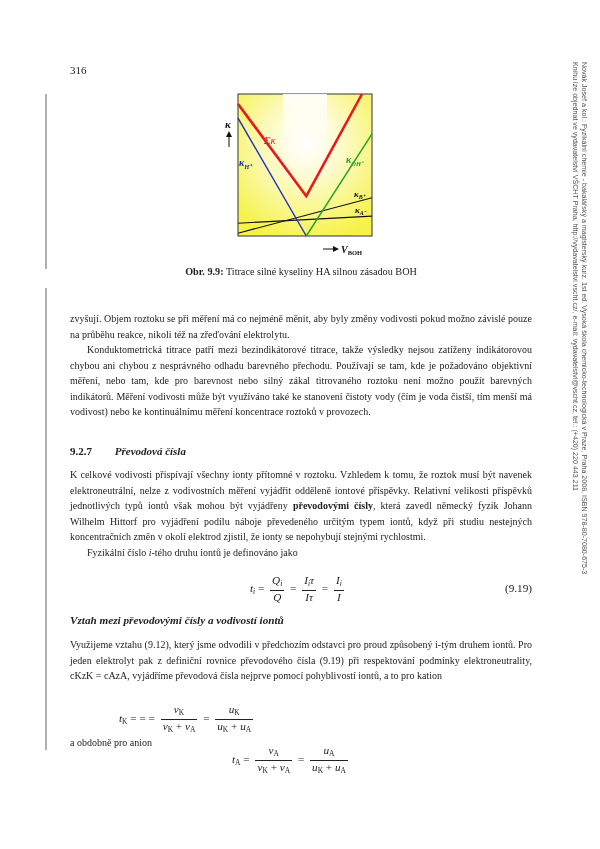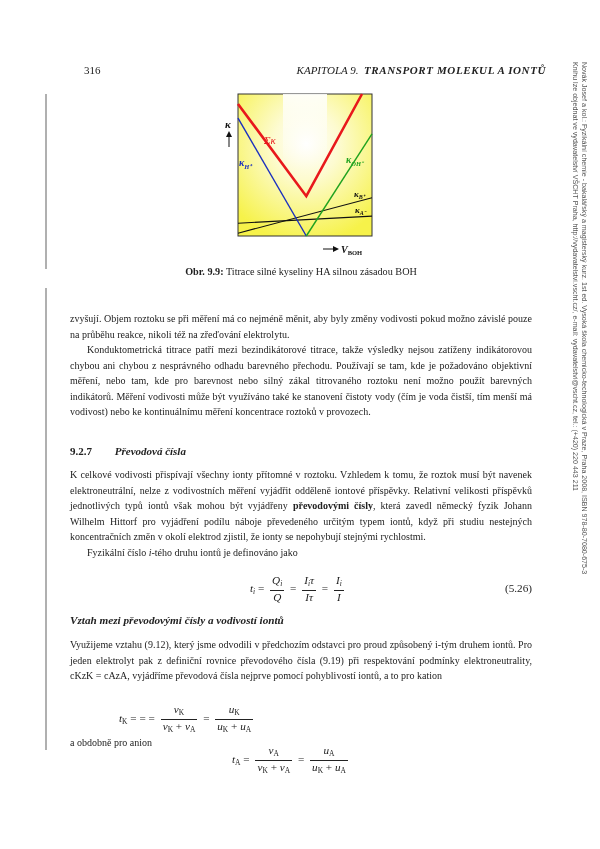--- a/index.html
+++ b/index.html
@@ -1,20 +1,20 @@
 <!DOCTYPE html>
 <html><head>
 <meta charset="utf-8">
 <style>
   html, body { margin:0; padding:0; background:#ffffff; }
   body { width:600px; height:849px; position:relative; overflow:hidden;
          font-family:"DejaVu Serif","Liberation Serif",serif; color:#222; }
   .abs { position:absolute; }
   .serif { font-family:"Liberation Serif","DejaVu Serif",serif; }
-  .running-head { left:84px; top:64px; width:462px; height:16px; font-size:11px; }
+  .running-head { left:70px; top:64px; width:462px; height:16px; font-size:11px; }
   .page-num { position:absolute; left:0; top:0; }
   .chapter { position:absolute; right:0; top:0; font-style:italic; }
   .chapter b { font-weight:bold; letter-spacing:0.6px; }
   .margin-bar { position:absolute; left:45px; width:2px; background:#b0b0b0; }
   .side-note { position:absolute; left:562px; top:62px; width:26px; height:640px; }
   .side-note .col { position:absolute; top:0; width:640px; transform-origin:0 0;
         transform:rotate(90deg); font-family:"Liberation Sans","DejaVu Sans",sans-serif;
         font-size:7.1px; color:#555; white-space:nowrap; }
   .chart-wrap { left:222px; top:92px; width:160px; height:170px; }
   .caption { left:70px; top:266px; width:462px; text-align:center; font-size:10.2px; }
@@ -35,24 +35,20 @@
   .frac .d { display:block; padding:0 2px; line-height:13px; }
   i { font-style:italic; }
   sub { font-size:7.5px; vertical-align:-2px; font-style:normal; }
   .eq-num { position:absolute; right:0; }
 </style>
 </head>
 <body>
 
 <div class="abs running-head serif">
   <span class="page-num">316</span>
-  <span class="chapter">
-    <span>KAPITOLA 9.</span>&nbsp;
-    <b>TRANSPORT MOLEKUL A IONTŮ</b>
-  </span>
 </div>
 
 <div class="margin-bar" style="top:94px;height:175px;"></div>
 <div class="margin-bar" style="top:288px;height:462px;"></div>
 
 <div class="side-note">
   <div class="col" style="left:26px;">Novák Josef a kol.: Fyzikální chemie - bakalářský a magisterský kurz. 1st ed. Vysoká škola chemicko-technologická v Praze, Praha 2008, ISBN 978-80-7080-675-3</div>
   <div class="col" style="left:17px;">Knihu lze objednat ve vydavatelství VŠCHT Praha, http://vydavatelstvi.vscht.cz/, e-mail: vydavatelstvi@vscht.cz, tel.: (+420) 220 443 211</div>
 </div>
 
@@ -120,21 +116,21 @@
   <p class="indent"><span>Fyzikální číslo </span><i>i</i><span>-tého druhu iontů je definováno jako</span></p>
 </div>
 
 <div class="eq" style="left:70px;top:566px;width:462px;height:32px;margin-top:8px;">
   <div style="position:absolute;left:180px;top:0;">
     <i>t</i><sub><i>i</i></sub> =
     <span class="frac"><span class="n"><i>Q</i><sub><i>i</i></sub></span><span class="d"><i>Q</i></span></span> =
     <span class="frac"><span class="n"><i>I</i><sub><i>i</i></sub><i>τ</i></span><span class="d"><i>Iτ</i></span></span> =
     <span class="frac"><span class="n"><i>I</i><sub><i>i</i></sub></span><span class="d"><i>I</i></span></span>
   </div>
-  <span class="eq-num" style="top:8px;">(5.26)</span>
+  <span class="eq-num" style="top:8px;">(9.19)</span>
 </div>
 
 <div class="abs subsection-heading">Vztah mezi převodovými čísly a vodivostí iontů</div>
 
 <div class="para" style="top:637px;">
   <p>Využijeme vztahu (9.12), který jsme odvodili v předchozím odstavci pro proud způsobený i-tým druhem iontů. Pro jeden elektrolyt pak z definiční rovnice převodového čísla (9.19) při respektování podmínky elektroneutrality, cKzK = cAzA, vyjádříme převodová čísla nejprve pomocí pohyblivostí iontů, a to pro kation</p>
 </div>
 
 <div class="eq" style="left:119px;top:703px;white-space:nowrap;">
   <i>t</i><sub>K</sub> =

